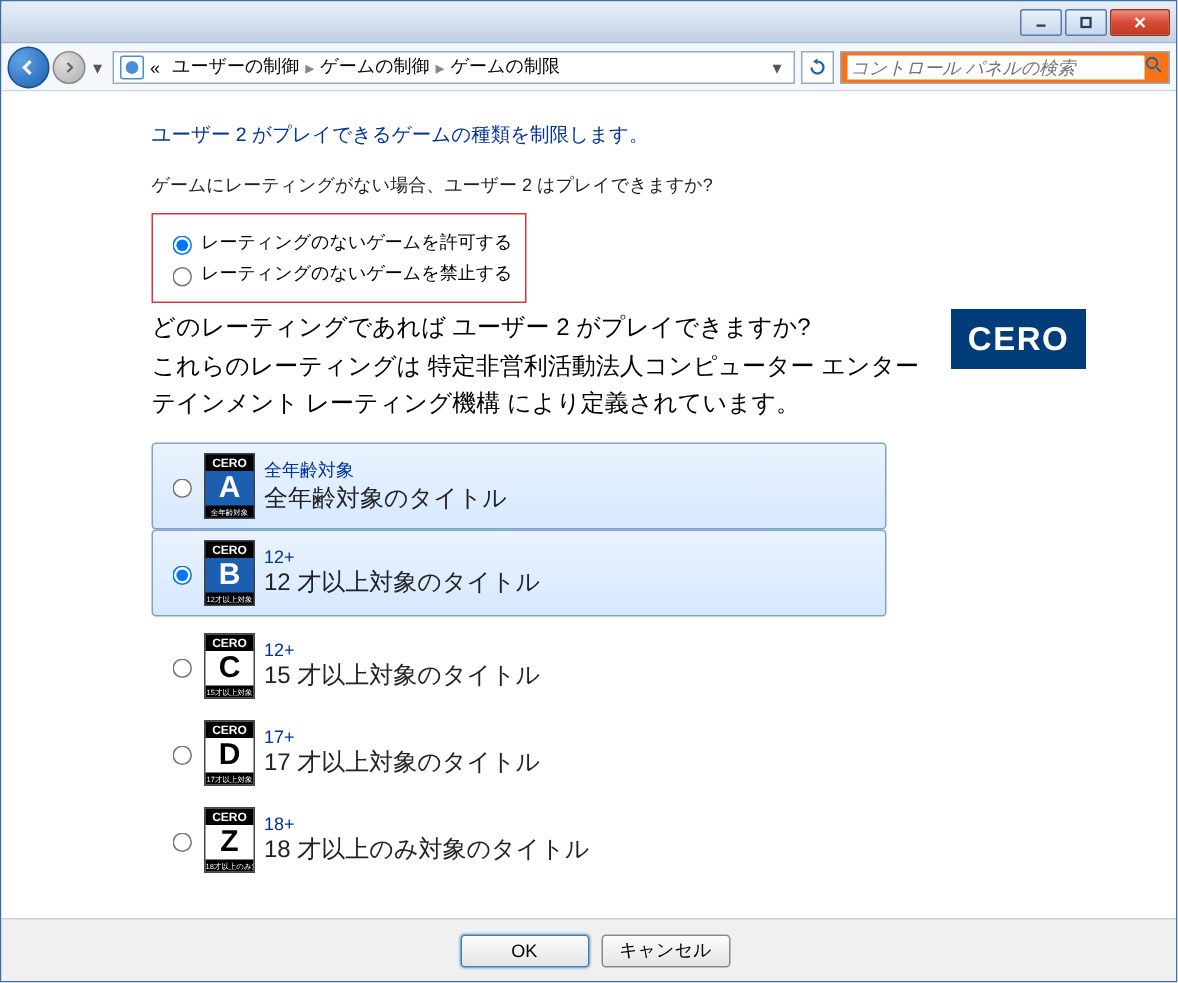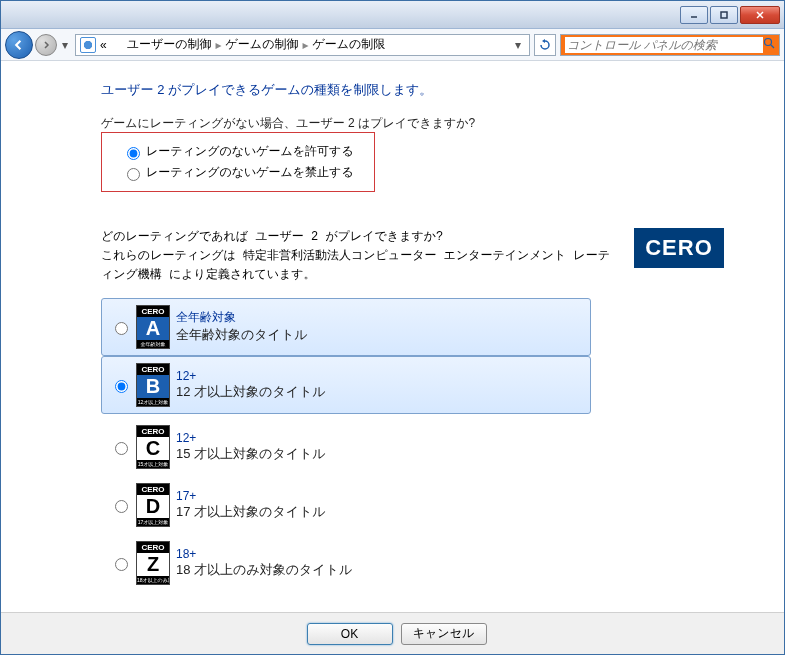--- a/index.html
+++ b/index.html
@@ -146,41 +146,42 @@
     overflow: auto;
   }
   .heading {
     color: #003399;
     font-size: 13px;
     margin-bottom: 16px;
   }
   .subtext {
     color: #222;
     font-size: 12px;
+    margin-bottom: 10px;
   }
   .radio-group {
     border: 1px solid #d13a3a;
-    padding: 8px 20px;
+    padding: 8px 8px;
     display: inline-block;
-    margin-bottom: 36px;
+    margin-bottom: 4px;
   }
   .radio-row {
     display: flex;
     align-items: center;
     padding: 2px 0;
     font-size: 12px;
     cursor: pointer;
   }
   .radio-row input { margin-right: 6px; }
   .rating-question {
     display: flex;
     align-items: flex-start;
     margin-bottom: 12px;
   }
-  .rating-question .qtext { flex: 1; font-size: 12px; line-height: 1.6; font-family: Liberation Mono, monospace; }
+  .rating-question .qtext { flex: 1; font-size: 16px; line-height: 1.6; }
   .cero-logo {
     width: 90px;
     height: 40px;
     background: #003d7a;
     color: #fff;
     font-weight: bold;
     font-size: 22px;
     display: flex;
     align-items: center;
     justify-content: center;
@@ -213,21 +214,21 @@
     font-size: 7px;
     position: relative;
   }
   .rbadge .top { background: #000; color: #fff; width: 100%; text-align: center; font-size: 8px; font-weight: bold; padding: 1px 0; }
   .rbadge .letter { font-size: 20px; font-weight: bold; flex: 1; display: flex; align-items: center; justify-content: center; }
   .rbadge .bottom { background: #000; color: #fff; width: 100%; text-align: center; font-size: 5px; padding: 1px 0; white-space: nowrap; overflow: hidden; }
   .rbadge.sel { background: #1c5fb0; }
   .rbadge.sel .letter { color: #fff; }
   .rating-item .rtext { display: flex; flex-direction: column; }
   .rating-item .rtitle { color: #003399; font-size: 12px; }
-  .rating-item .rdesc { color: #222; font-size: 13px; }
+  .rating-item .rdesc { color: #222; font-size: 16px; }
   .highlight-box {
     width: 490px;
     margin-bottom: 4px;
   }
   .footer {
     height: 42px;
     background: #f0f0f0;
     border-top: 1px solid #d0d0d0;
     display: flex;
     align-items: center;
@@ -281,21 +282,21 @@
     </div>
     <div class="nav-btn fwd">
       <svg width="10" height="10" viewBox="0 0 10 10">
           <path d="M4 2 L7 5 L4 8" fill="none" stroke="#666" stroke-width="1.5"></path>
         </svg>
     </div>
     <div class="nav-dd">▾</div>
     <div class="breadcrumb">
       <div class="bc-icon"></div>
       <span>«</span>
-      <span style="margin-left:20px;">ユーザーの制御</span>
+      <span style="margin-left:8px;">ユーザーの制御</span>
       <span class="sep">▸</span>
       <span>ゲームの制御</span>
       <span class="sep">▸</span>
       <span>ゲームの制限</span>
       <span class="dd">▾</span>
     </div>
     <div class="refresh">
       <svg width="12" height="12" viewBox="0 0 12 12">
           <path d="M6 2 A4 4 0 1 1 2 6" fill="none" stroke="#1c5fb0" stroke-width="1.5"></path>
           <path d="M6 0 L6 4 L3 2 Z" fill="#1c5fb0"></path>

